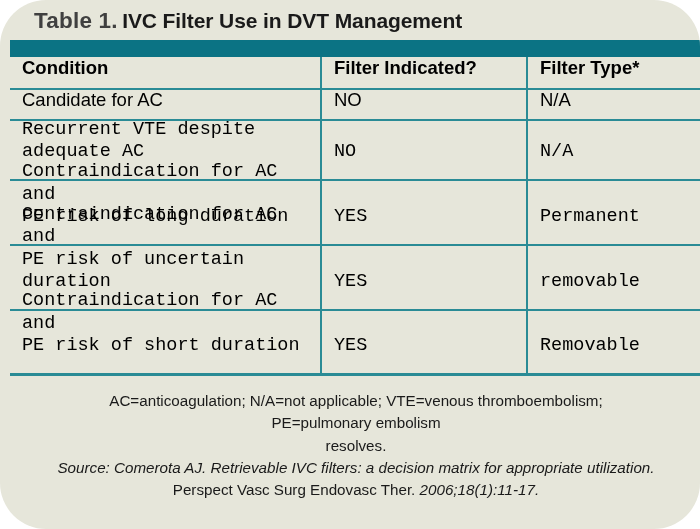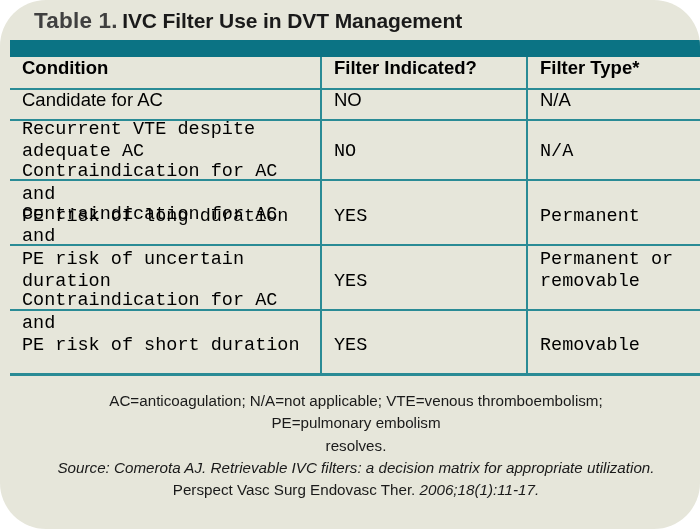--- a/index.html
+++ b/index.html
@@ -176,21 +176,20 @@
     <div class="grid-row r-4">
       <div class="cell c1 two-line">
         <span class="cell-lines">
           <span>Contraindication for AC and</span>
           <span>PE risk of uncertain duration</span>
         </span>
       </div>
       <div class="cell c2 two-line">YES</div>
       <div class="cell c3 two-line">
         <span class="cell-lines">
-          <span>Permanent or</span>
           <span>removable</span>
         </span>
       </div>
     </div>
 
     <div class="grid-row r-5 last-row">
       <div class="cell c1 two-line">
         <span class="cell-lines">
           <span>Contraindication for AC and</span>
           <span>PE risk of short duration</span>

